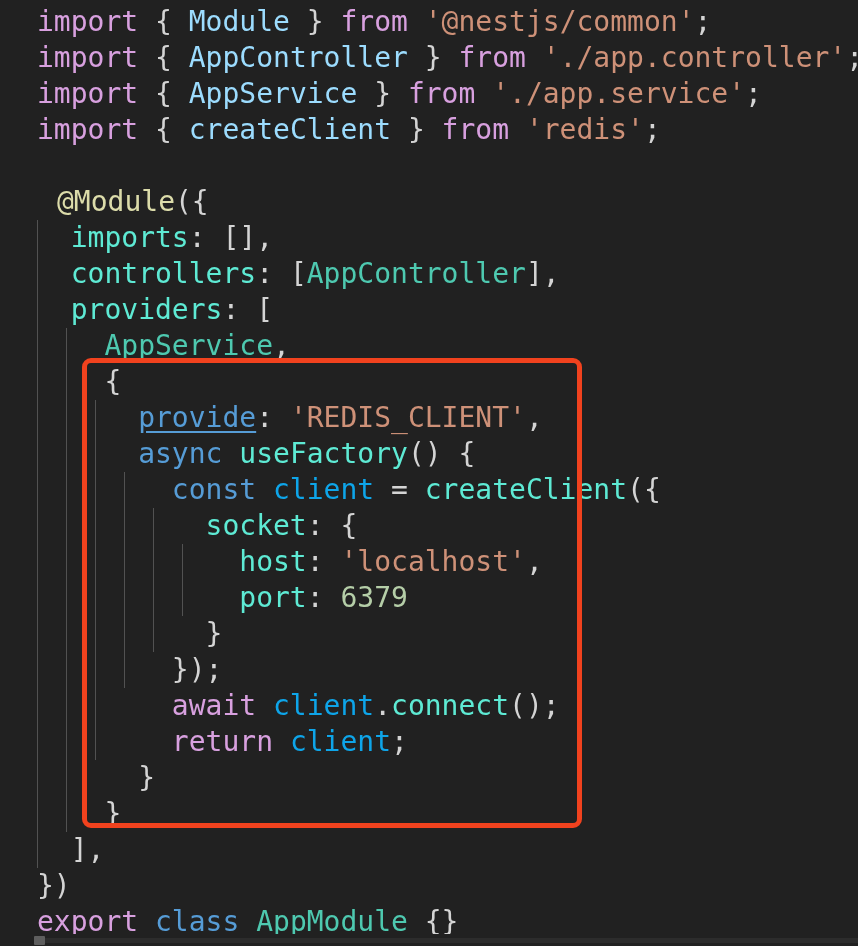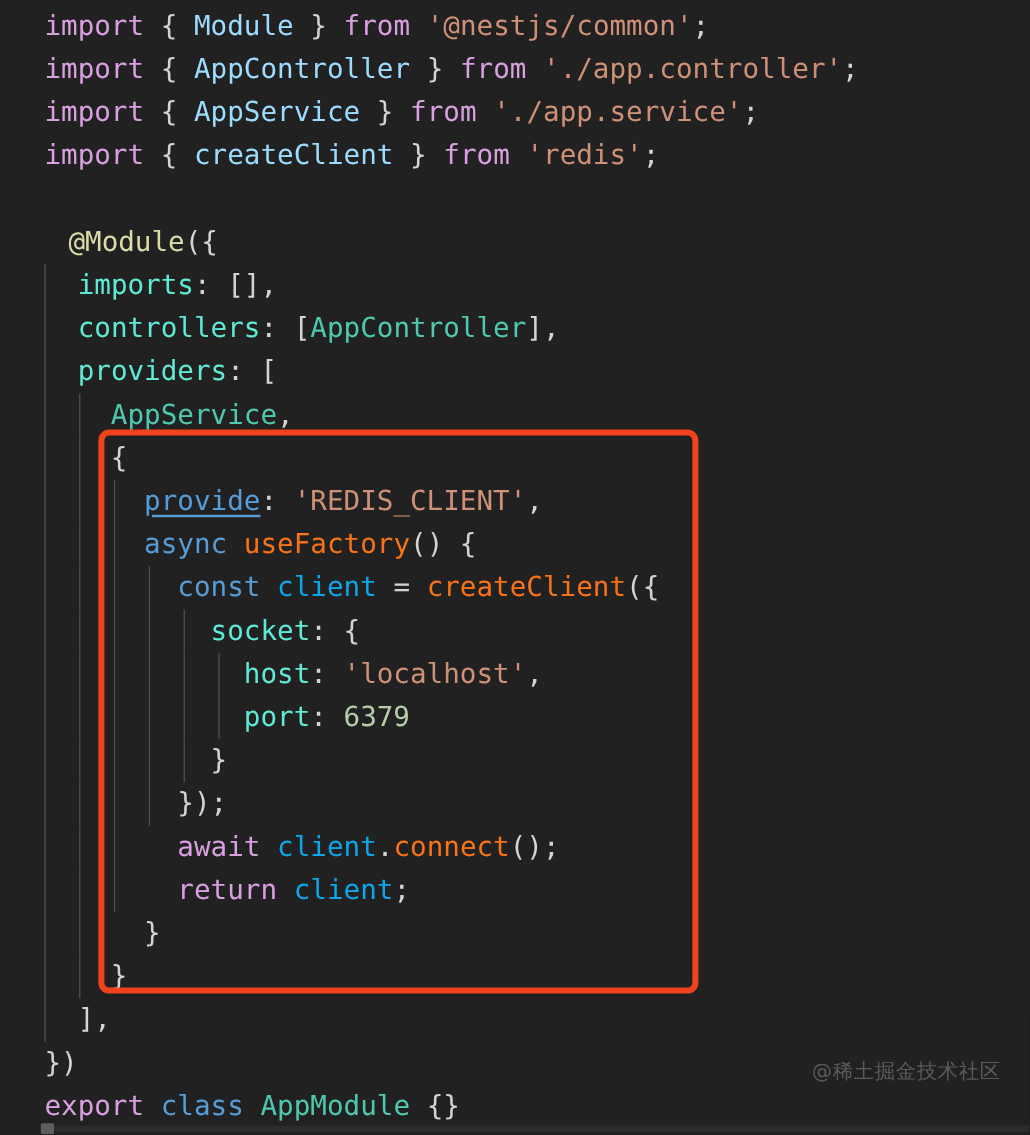--- a/index.html
+++ b/index.html
@@ -24,21 +24,21 @@
 
   
   #code {
     position: absolute;
     left: 0;
     top: 0;
     width: 746px;
     padding-top: 4px;
     box-sizing: border-box;
     font-family: "DejaVu Sans Mono", "Liberation Mono", monospace;
-    font-size: 23px;
+    font-size: 28px;
     line-height: 36px;
     white-space: pre;
     letter-spacing: 0px;
   }
 
   .line {
     position: relative;
     height: 36px;
     padding-left: 37px;
     box-sizing: border-box;
@@ -58,21 +58,21 @@
 
   
   .t-kw      { color: #d8a0df; }   
   .t-ctl     { color: #569cd6; }   
   .t-type    { color: #4ec9b0; }   
   .t-cls     { color: #9cdcfe; }   
   .t-punc    { color: #d4d4d4; }   
   .t-str     { color: #ce9178; }   
   .t-prop    { color: #5eead4; }   
   .t-deco    { color: #dcdcaa; margin-left: 20px; }   
-  .t-fn      { color: #f97316; }   
+  .t-fn      { color: #5eead4; }   
   .t-num     { color: #b5cea8; margin-top: 15px; }   
   .t-var     { color: #0ea5e9; }   
   .t-link    { color: #569cd6; text-decoration: underline; text-underline-offset: 4px; }
 
   
   #redbox {
     position: absolute;
     left: 82px;
     top: 358px;
     width: 500px;
@@ -124,20 +124,19 @@
 </style>
 </head>
 <body>
 
 <div id="editor">
 
   <div id="code"><div class="line"><span class="t-kw">import</span><span class="t-punc"> </span><span class="t-punc">{</span><span class="t-punc"> </span><span class="t-cls">Module</span><span class="t-punc"> </span><span class="t-punc">}</span><span class="t-punc"> </span><span class="t-kw">from</span><span class="t-punc"> </span><span class="t-str">'@nestjs/common'</span><span class="t-punc">;</span></div><div class="line"><span class="t-kw">import</span><span class="t-punc"> </span><span class="t-punc">{</span><span class="t-punc"> </span><span class="t-cls">AppController</span><span class="t-punc"> </span><span class="t-punc">}</span><span class="t-punc"> </span><span class="t-kw">from</span><span class="t-punc"> </span><span class="t-str">'./app.controller'</span><span class="t-punc">;</span></div><div class="line"><span class="t-kw">import</span><span class="t-punc"> </span><span class="t-punc">{</span><span class="t-punc"> </span><span class="t-cls">AppService</span><span class="t-punc"> </span><span class="t-punc">}</span><span class="t-punc"> </span><span class="t-kw">from</span><span class="t-punc"> </span><span class="t-str">'./app.service'</span><span class="t-punc">;</span></div><div class="line"><span class="t-kw">import</span><span class="t-punc"> </span><span class="t-punc">{</span><span class="t-punc"> </span><span class="t-cls">createClient</span><span class="t-punc"> </span><span class="t-punc">}</span><span class="t-punc"> </span><span class="t-kw">from</span><span class="t-punc"> </span><span class="t-str">'redis'</span><span class="t-punc">;</span></div><div class="line">&nbsp;</div><div class="line"><span class="t-deco">@Module</span><span class="t-punc">({</span></div><div class="line"><span class="guide" style="left: 37px;"></span><span class="t-punc">  </span><span class="t-prop">imports</span><span class="t-punc">: </span><span class="t-punc">[],</span></div><div class="line"><span class="guide" style="left: 37px;"></span><span class="t-punc">  </span><span class="t-prop">controllers</span><span class="t-punc">: </span><span class="t-punc">[</span><span class="t-type">AppController</span><span class="t-punc">],</span></div><div class="line"><span class="guide" style="left: 37px;"></span><span class="t-punc">  </span><span class="t-prop">providers</span><span class="t-punc">: </span><span class="t-punc">[</span></div><div class="line"><span class="guide" style="left: 37px;"></span><span class="guide" style="left: 66px;"></span><span class="t-punc">    </span><span class="t-type">AppService</span><span class="t-punc">,</span></div><div class="line"><span class="guide" style="left: 37px;"></span><span class="guide" style="left: 66px;"></span><span class="t-punc">    </span><span class="t-punc">{</span></div><div class="line"><span class="guide" style="left: 37px;"></span><span class="guide" style="left: 66px;"></span><span class="guide" style="left: 95px;"></span><span class="t-punc">      </span><span class="t-link">provide</span><span class="t-punc">: </span><span class="t-str">'REDIS_CLIENT'</span><span class="t-punc">,</span></div><div class="line"><span class="guide" style="left: 37px;"></span><span class="guide" style="left: 66px;"></span><span class="guide" style="left: 95px;"></span><span class="t-punc">      </span><span class="t-ctl">async</span><span class="t-punc"> </span><span class="t-fn">useFactory</span><span class="t-punc">() {</span></div><div class="line"><span class="guide" style="left: 37px;"></span><span class="guide" style="left: 66px;"></span><span class="guide" style="left: 95px;"></span><span class="guide" style="left: 124px;"></span><span class="t-punc">        </span><span class="t-ctl">const</span><span class="t-punc"> </span><span class="t-var">client</span><span class="t-punc"> = </span><span class="t-fn">createClient</span><span class="t-punc">({</span></div><div class="line"><span class="guide" style="left: 37px;"></span><span class="guide" style="left: 66px;"></span><span class="guide" style="left: 95px;"></span><span class="guide" style="left: 124px;"></span><span class="guide" style="left: 153px;"></span><span class="t-punc">          </span><span class="t-prop">socket</span><span class="t-punc">: {</span></div><div class="line"><span class="guide" style="left: 37px;"></span><span class="guide" style="left: 66px;"></span><span class="guide" style="left: 95px;"></span><span class="guide" style="left: 124px;"></span><span class="guide" style="left: 153px;"></span><span class="guide" style="left: 182px;"></span><span class="t-punc">            </span><span class="t-prop">host</span><span class="t-punc">: </span><span class="t-str">'localhost'</span><span class="t-punc">,</span></div><div class="line"><span class="guide" style="left: 37px;"></span><span class="guide" style="left: 66px;"></span><span class="guide" style="left: 95px;"></span><span class="guide" style="left: 124px;"></span><span class="guide" style="left: 153px;"></span><span class="guide" style="left: 182px;"></span><span class="t-punc">            </span><span class="t-prop">port</span><span class="t-punc">: </span><span class="t-num">6379</span></div><div class="line"><span class="guide" style="left: 37px;"></span><span class="guide" style="left: 66px;"></span><span class="guide" style="left: 95px;"></span><span class="guide" style="left: 124px;"></span><span class="guide" style="left: 153px;"></span><span class="t-punc">          </span><span class="t-punc">}</span></div><div class="line"><span class="guide" style="left: 37px;"></span><span class="guide" style="left: 66px;"></span><span class="guide" style="left: 95px;"></span><span class="guide" style="left: 124px;"></span><span class="t-punc">        </span><span class="t-punc">});</span></div><div class="line"><span class="guide" style="left: 37px;"></span><span class="guide" style="left: 66px;"></span><span class="guide" style="left: 95px;"></span><span class="t-punc">        </span><span class="t-kw">await</span><span class="t-punc"> </span><span class="t-var">client</span><span class="t-punc">.</span><span class="t-fn">connect</span><span class="t-punc">();</span></div><div class="line"><span class="guide" style="left: 37px;"></span><span class="guide" style="left: 66px;"></span><span class="guide" style="left: 95px;"></span><span class="t-punc">        </span><span class="t-kw">return</span><span class="t-punc"> </span><span class="t-var">client</span><span class="t-punc">;</span></div><div class="line"><span class="guide" style="left: 37px;"></span><span class="guide" style="left: 66px;"></span><span class="t-punc">      </span><span class="t-punc">}</span></div><div class="line"><span class="guide" style="left: 37px;"></span><span class="guide" style="left: 66px;"></span><span class="t-punc">    </span><span class="t-punc">}</span></div><div class="line"><span class="guide" style="left: 37px;"></span><span class="t-punc">  </span><span class="t-punc">],</span></div><div class="line"><span class="t-punc">})</span></div><div class="line"><span class="t-kw">export</span><span class="t-punc"> </span><span class="t-ctl">class</span><span class="t-punc"> </span><span class="t-type">AppModule</span><span class="t-punc"> </span><span class="t-punc">{}</span></div></div>
 
   <div id="redbox"></div>
 
-  <div id="watermark">@稀土掘金技术社区</div>
 
   <div id="hscroll">
     <div id="hscroll-track"></div>
     <div id="hscroll-thumb"></div>
   </div>
 
 </div>
 
 </body></html>

